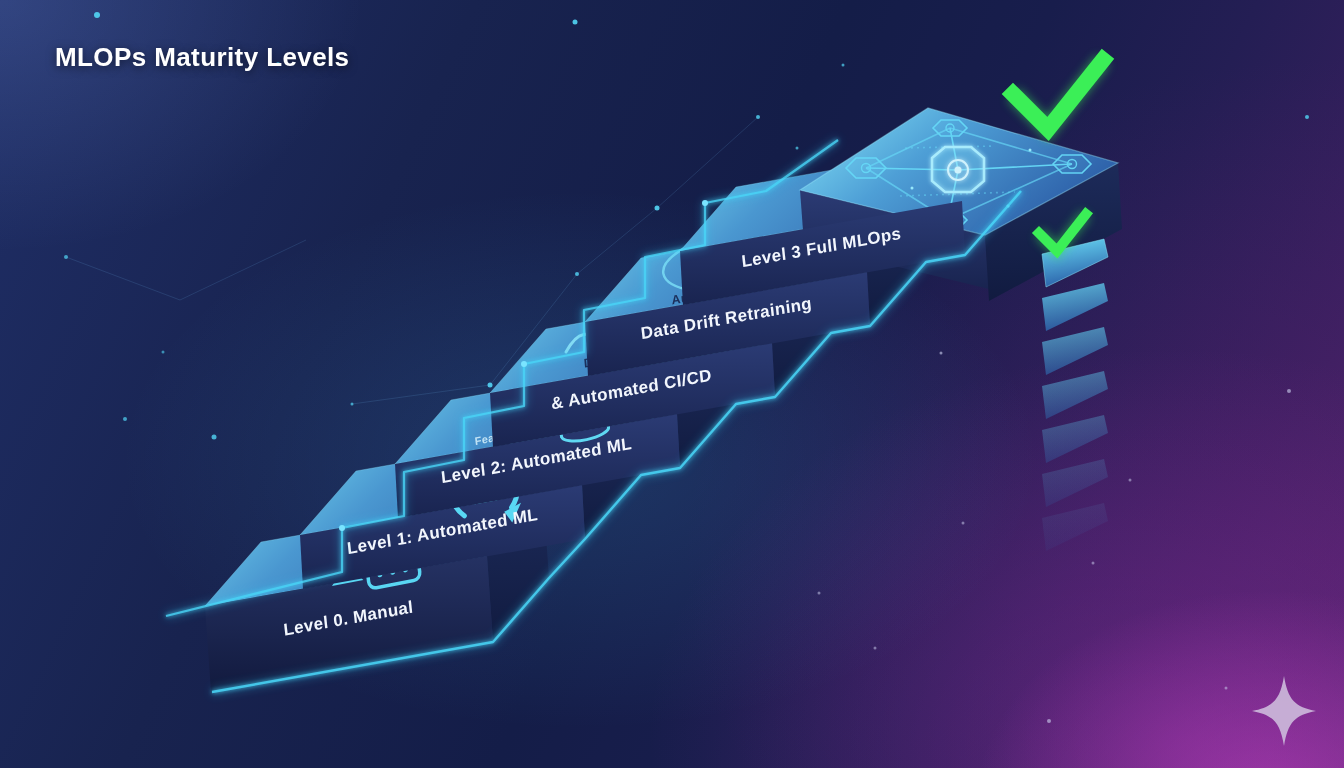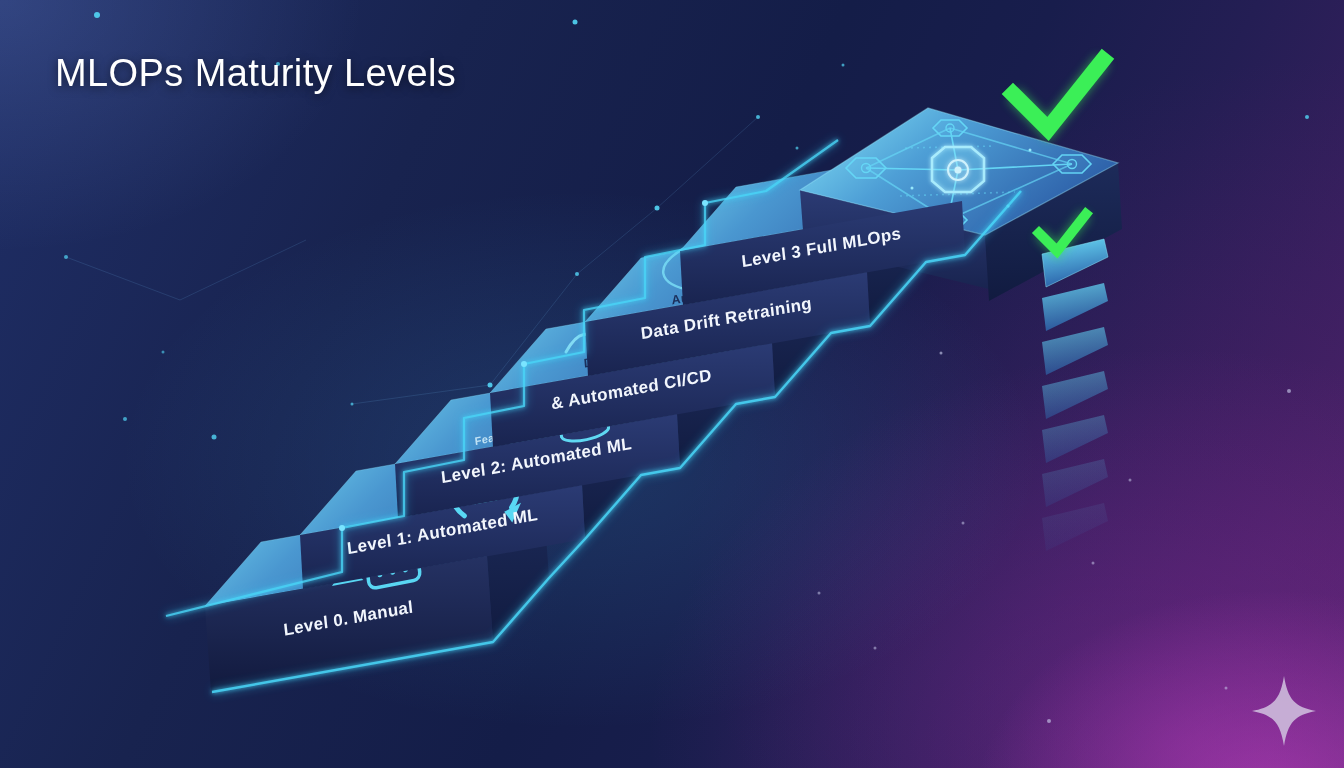--- a/index.html
+++ b/index.html
@@ -7,22 +7,22 @@
     position:relative;width:1344px;height:768px;overflow:hidden;
     font-family:"Liberation Sans","DejaVu Sans",sans-serif;
     background:
       radial-gradient(420px 300px at 1270px 800px, rgba(216,70,210,.50), rgba(216,70,210,0) 70%),
       radial-gradient(760px 560px at 1180px 740px, rgba(150,45,165,.40), rgba(150,45,165,0) 70%),
       radial-gradient(1000px 760px at 1344px 560px, rgba(92,32,112,.45), rgba(92,32,112,0) 66%),
       radial-gradient(520px 360px at 0px 0px, rgba(140,175,255,.18), rgba(0,0,0,0) 70%),
       linear-gradient(115deg,#1f2e66 0%,#18234f 28%,#141d48 50%,#181d4c 62%,#241e54 74%,#331f5c 85%,#402263 95%,#462566 100%);
   }
   .title{
-    position:absolute;left:55px;top:52px;
-    font-size:38px;font-weight:400;color:#ffffff;letter-spacing:.4px;
+    position:absolute;left:55px;top:42px;
+    font-size:26px;font-weight:700;color:#ffffff;letter-spacing:.4px;
     text-shadow:0 2px 10px rgba(0,0,0,.55);
   }
   svg text{font-family:"Liberation Sans","DejaVu Sans",sans-serif;}
   .step-label{fill:#f2f6fd;font-size:17px;font-weight:bold;letter-spacing:.4px;}
   .caption-light{fill:#d6f1fc;font-size:11px;font-weight:bold;opacity:.85;letter-spacing:.3px;}
   .caption-dark{fill:#17254f;font-size:12.5px;font-weight:bold;opacity:.9;letter-spacing:.4px;}
 </style>
 </head>
 <body>
 

